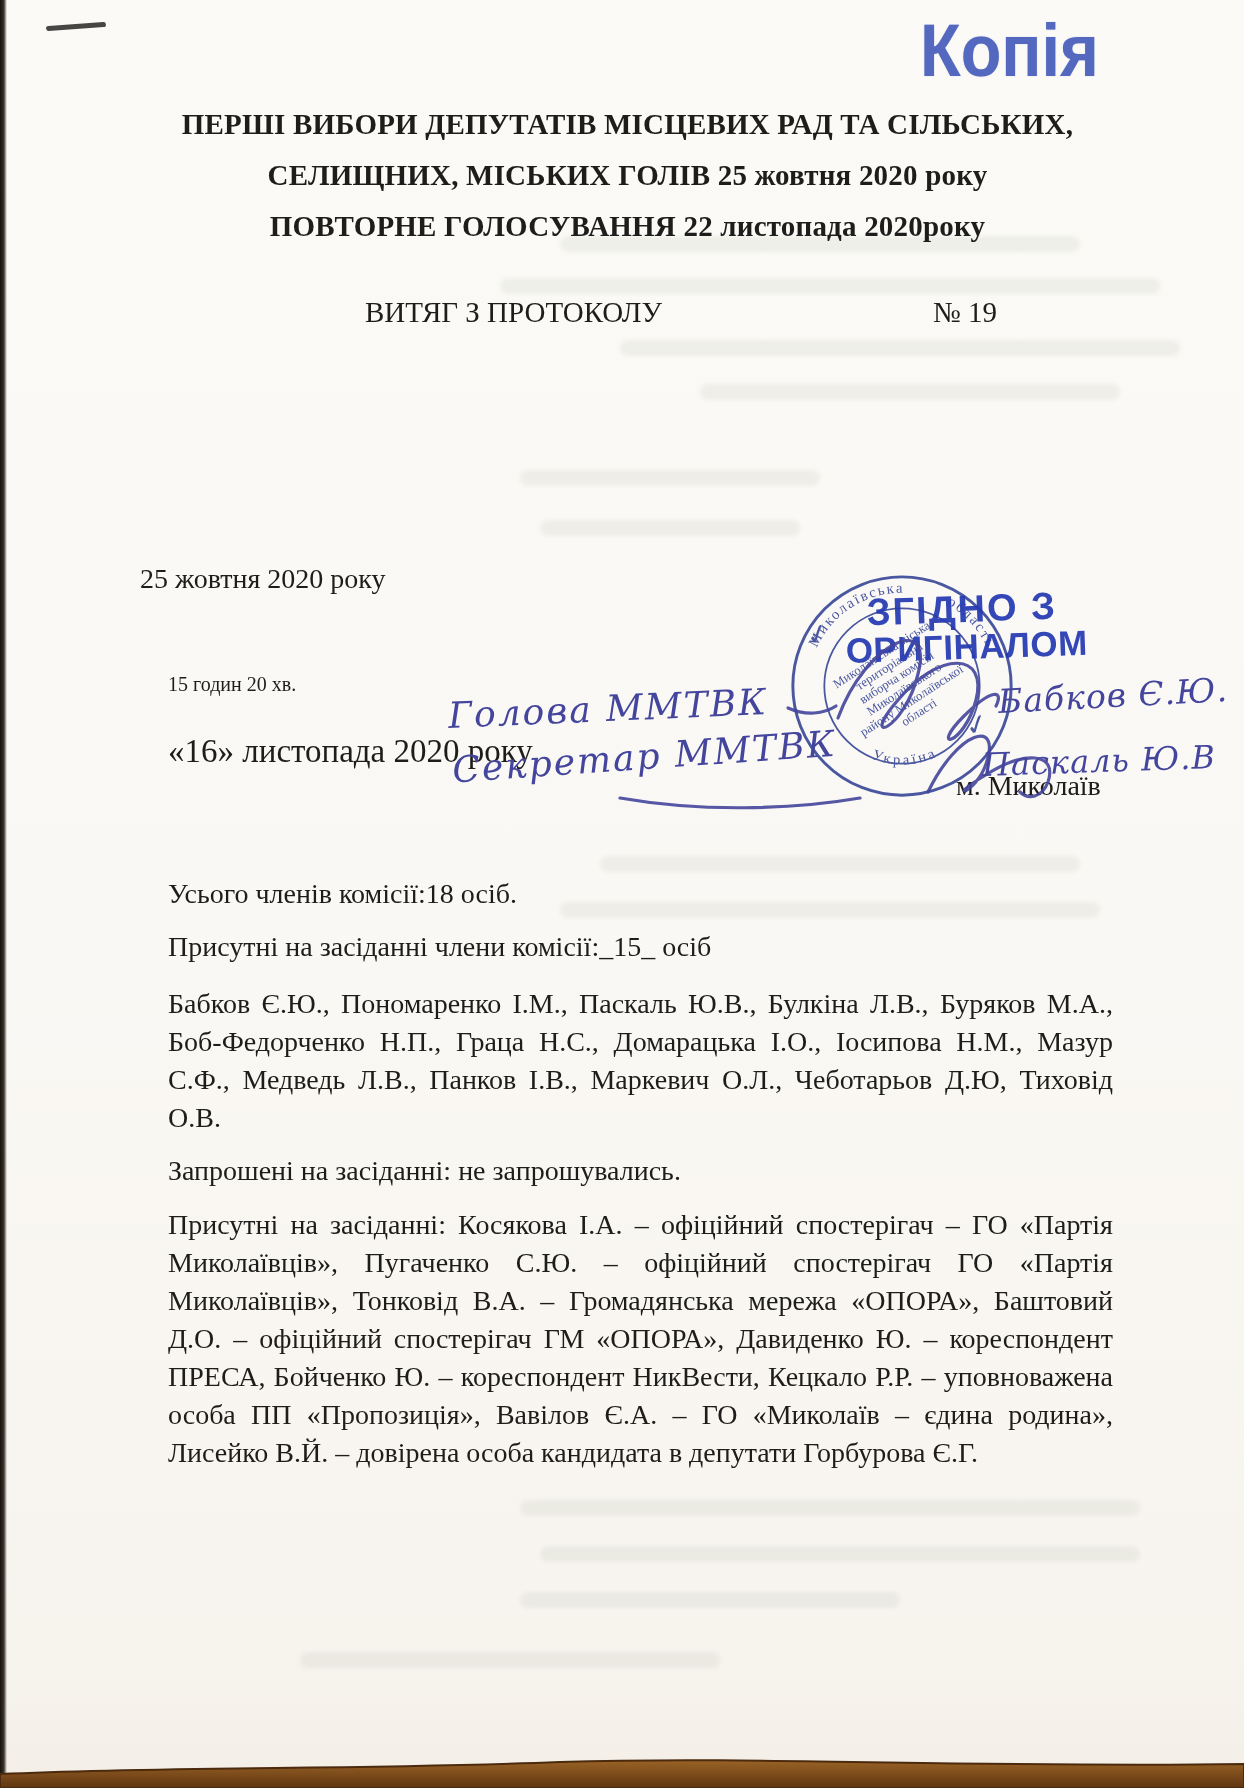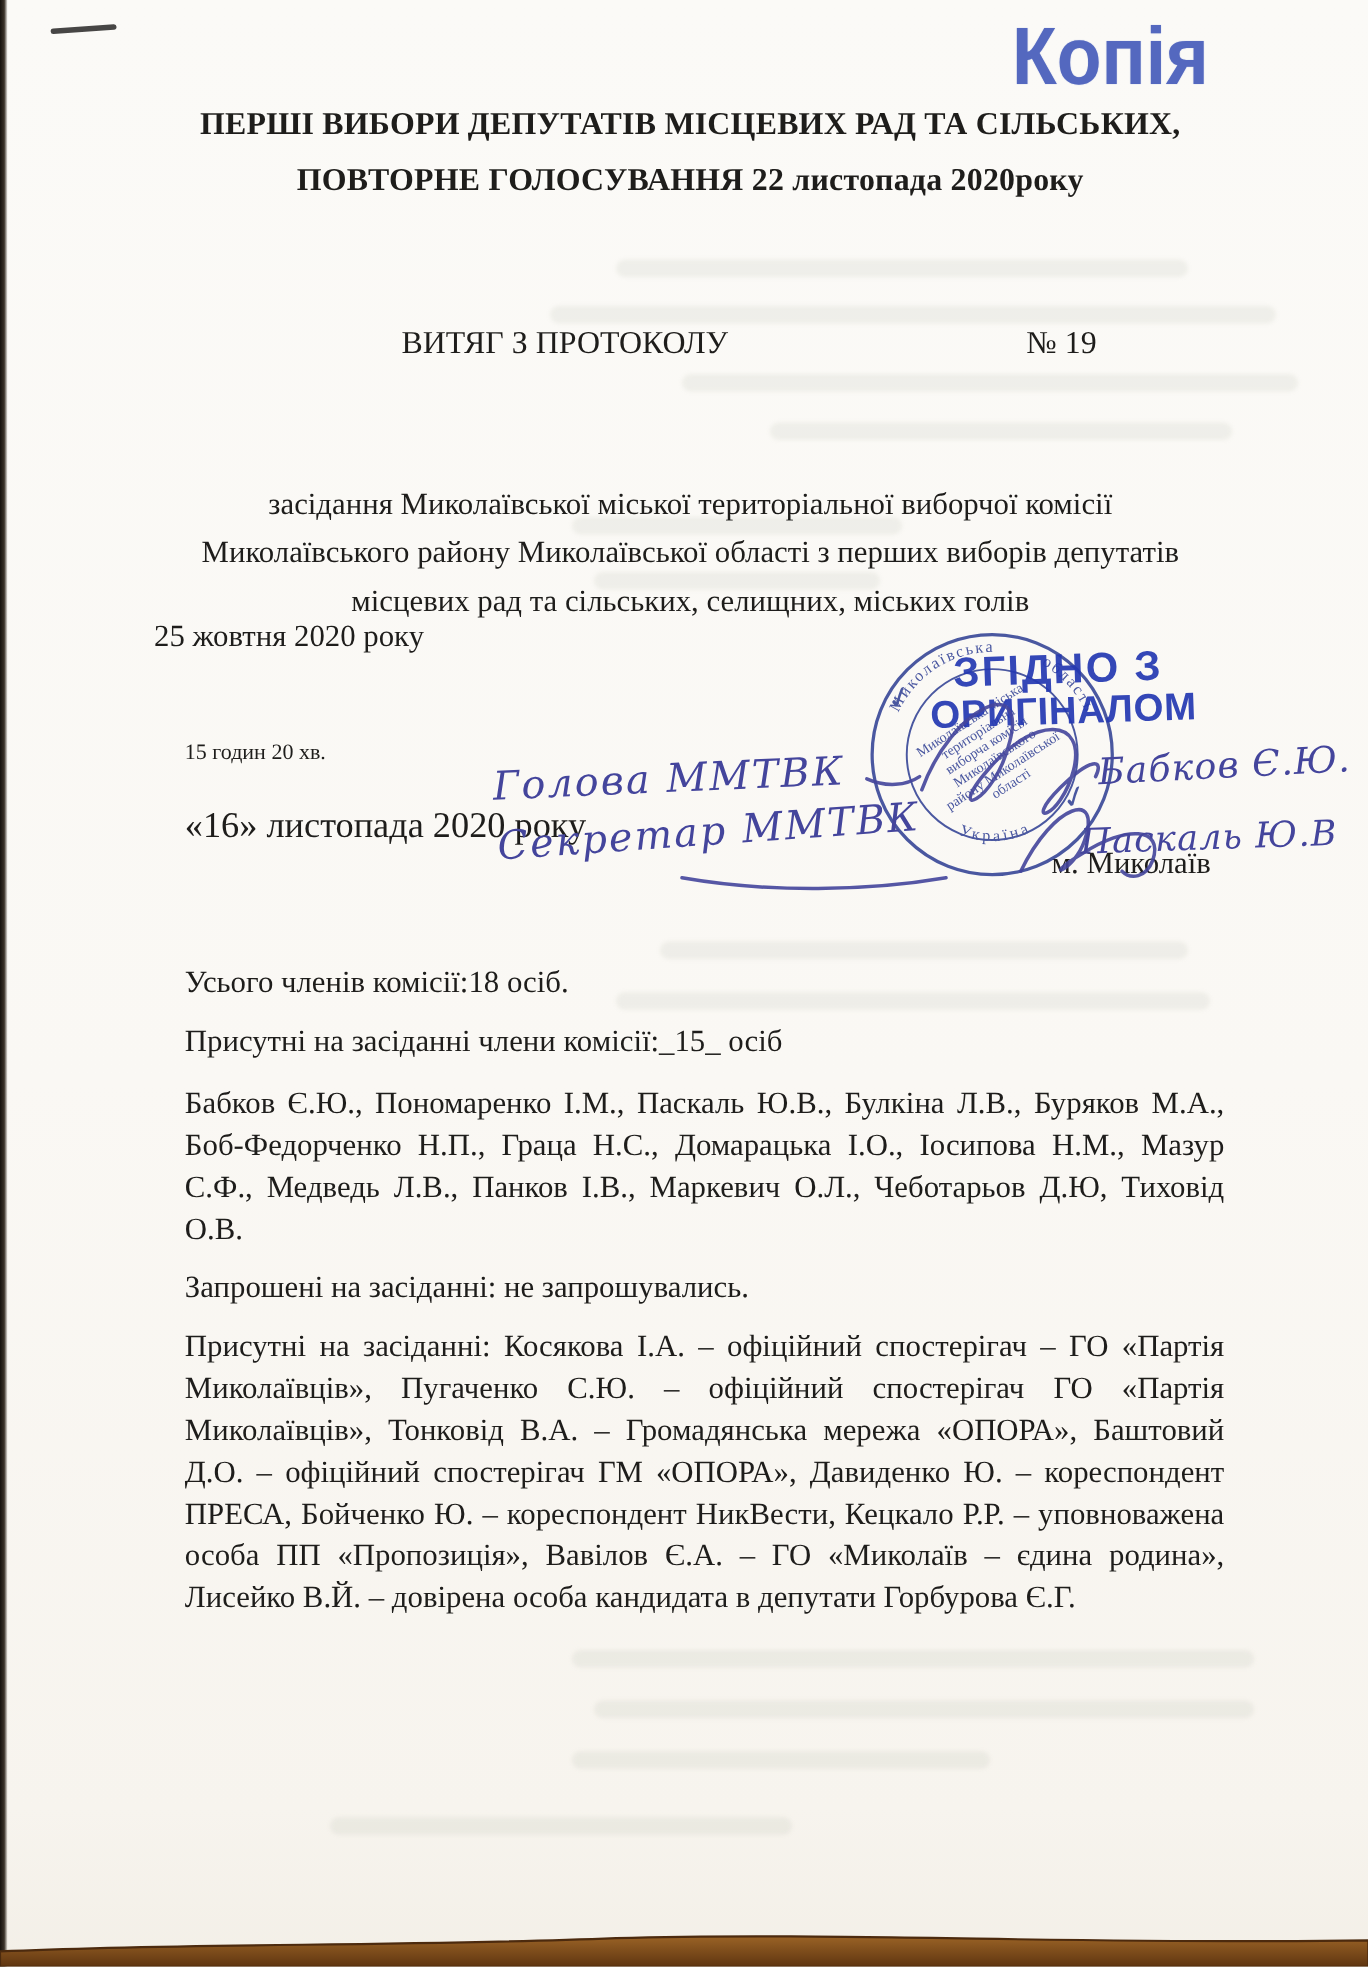--- a/index.html
+++ b/index.html
@@ -17,21 +17,21 @@
     border-radius:3px; transform:rotate(-4deg); }
   .desk { left:0; top:1740px; width:1244px; height:48px; }
 
   
   .copy-stamp { left:920px; top:8px; font-family:"Liberation Sans",sans-serif;
     font-weight:700; font-size:74px; color:#3d55b8; opacity:.88;
     transform:scaleX(.9); transform-origin:left top; letter-spacing:0px;
     text-shadow:0 0 1px rgba(61,85,184,.55); }
 
   
-  .title-block { left:140px; top:88px; width:975px; text-align:center;
+  .title-block { left:140px; top:99px; width:975px; text-align:center;
     font-weight:700; font-size:29px; line-height:51px; letter-spacing:.2px; }
   .protocol-title { left:365px; top:296px; font-size:29px; }
   .protocol-number { left:933px; top:296px; font-size:29px; }
   .meeting-block { left:140px; top:437px; width:975px; text-align:center;
     font-size:28px; line-height:44px; }
   .meeting-date { left:140px; top:563px; width:975px; text-align:left; font-size:28px; }
   .session-time { left:168px; top:673px; font-size:20px; }
   .signed-date { left:168px; top:733px; font-size:33px; }
   .place { left:956px; top:770px; font-size:28px; }
   .body-line { left:168px; font-size:28px; }
@@ -81,31 +81,27 @@
     <div class="ghost" style="left:520px;top:1500px;width:620px;"></div>
     <div class="ghost" style="left:540px;top:1546px;width:600px;"></div>
     <div class="ghost" style="left:520px;top:1592px;width:380px;"></div>
     <div class="ghost" style="left:300px;top:1652px;width:420px;"></div>
   </div>
 
   <div class="abs copy-stamp">Копія</div>
 
   <div class="abs title-block">
     <div>ПЕРШІ ВИБОРИ ДЕПУТАТІВ МІСЦЕВИХ РАД ТА СІЛЬСЬКИХ,</div>
+    <div>СЕЛИЩНИХ, МІСЬКИХ ГОЛІВ 25 жовтня 2020 року</div>
     <div>ПОВТОРНЕ ГОЛОСУВАННЯ 22 листопада 2020року</div>
   </div>
 
   <div class="abs protocol-title">ВИТЯГ З ПРОТОКОЛУ</div>
   <div class="abs protocol-number">№ 19</div>
 
-  <div class="abs meeting-block">
-    <div>засідання Миколаївської міської територіальної виборчої комісії</div>
-    <div>Миколаївського району Миколаївської області з перших виборів депутатів</div>
-    <div>місцевих рад та сільських, селищних, міських голів</div>
-  </div>
   <div class="abs meeting-date">25 жовтня 2020 року</div>
 
   <div class="abs session-time">15 годин 20 хв.</div>
   <div class="abs signed-date">«16» листопада 2020 року</div>
   <div class="abs place">м. Миколаїв</div>
 
   <svg class="abs seal" viewBox="0 0 240 240">
     <defs>
       <path id="arcRim" d="M 30.7,152.5 A 95,95 0 1 1 209.3,152.5" fill="none"></path>
       <path id="arcBottom" d="M 48.1,155 A 80,80 0 0 0 191.9,155" fill="none"></path>

